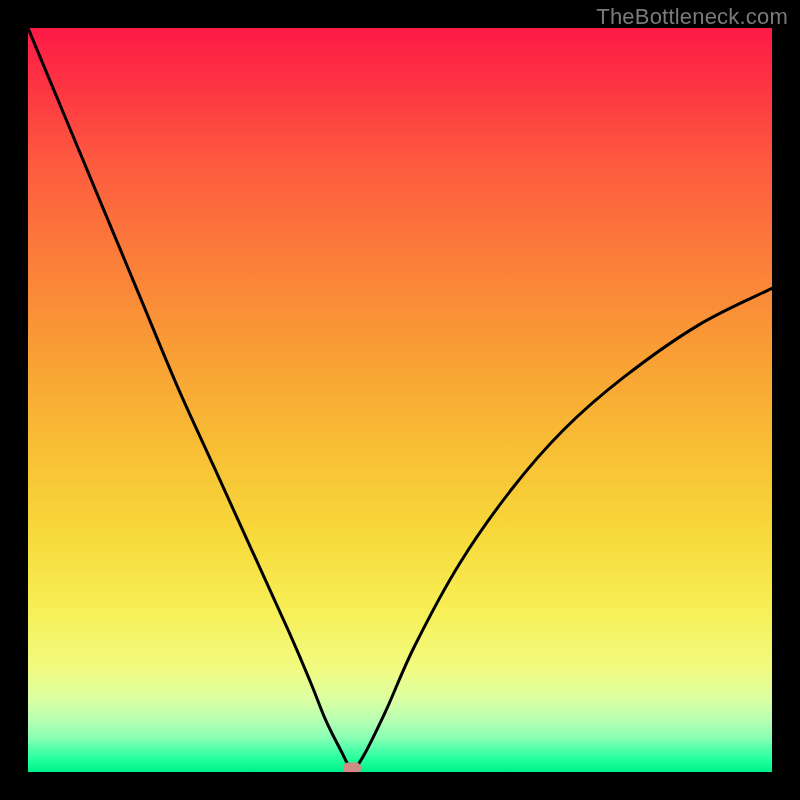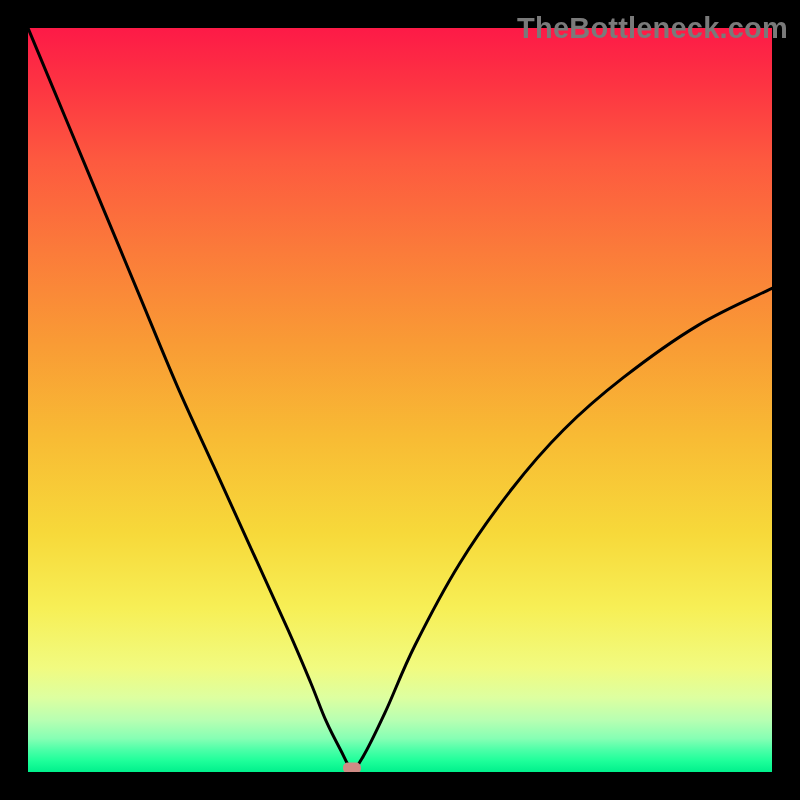--- a/index.html
+++ b/index.html
@@ -6,25 +6,25 @@
   body {
     width: 800px;
     height: 800px;
     background: #000;
     position: relative;
     font-family: Arial, sans-serif;
     overflow: hidden;
   }
   .watermark {
     position: absolute;
-    top: 12px;
+    top: 4px;
     right: 12px;
     color: #7a7a7a;
-    font-size: 29px;
-    font-weight: 700;
+    font-size: 22px;
+    font-weight: 400;
     z-index: 10;
     letter-spacing: 0.2px;
   }
   .plot-area {
     position: absolute;
     left: 28px;
     top: 28px;
     width: 744px;
     height: 744px;
     overflow: hidden;

